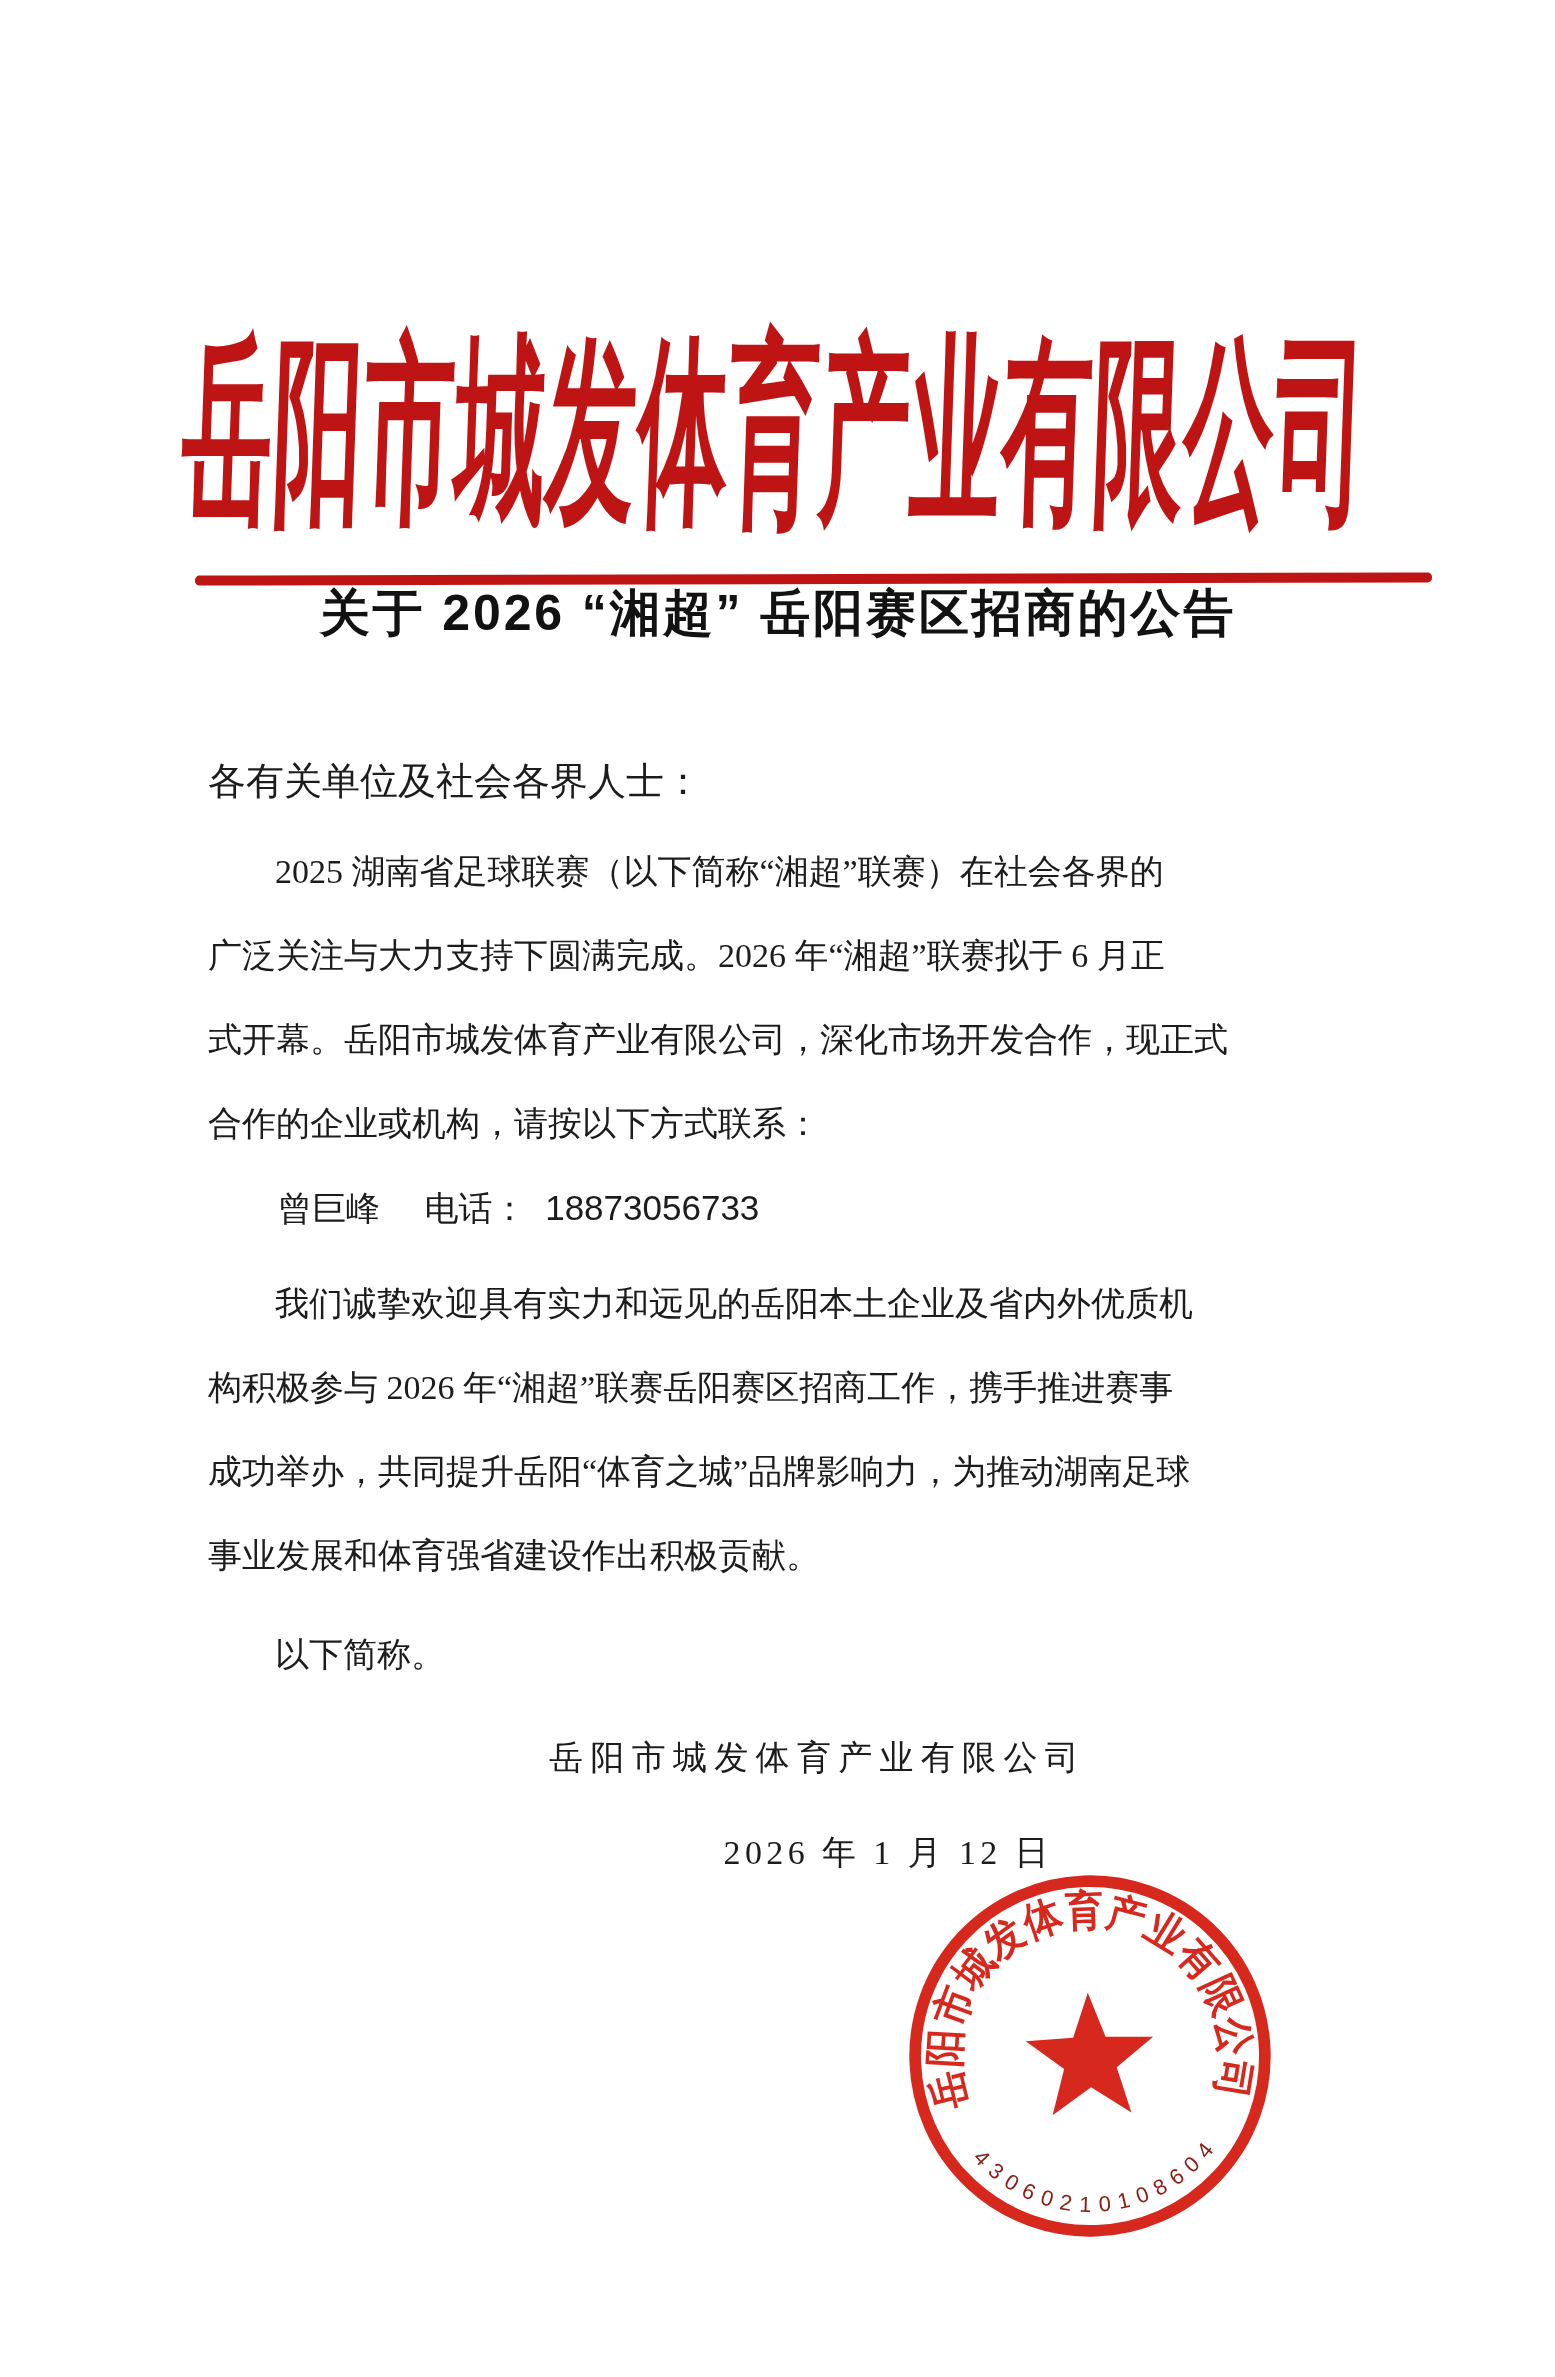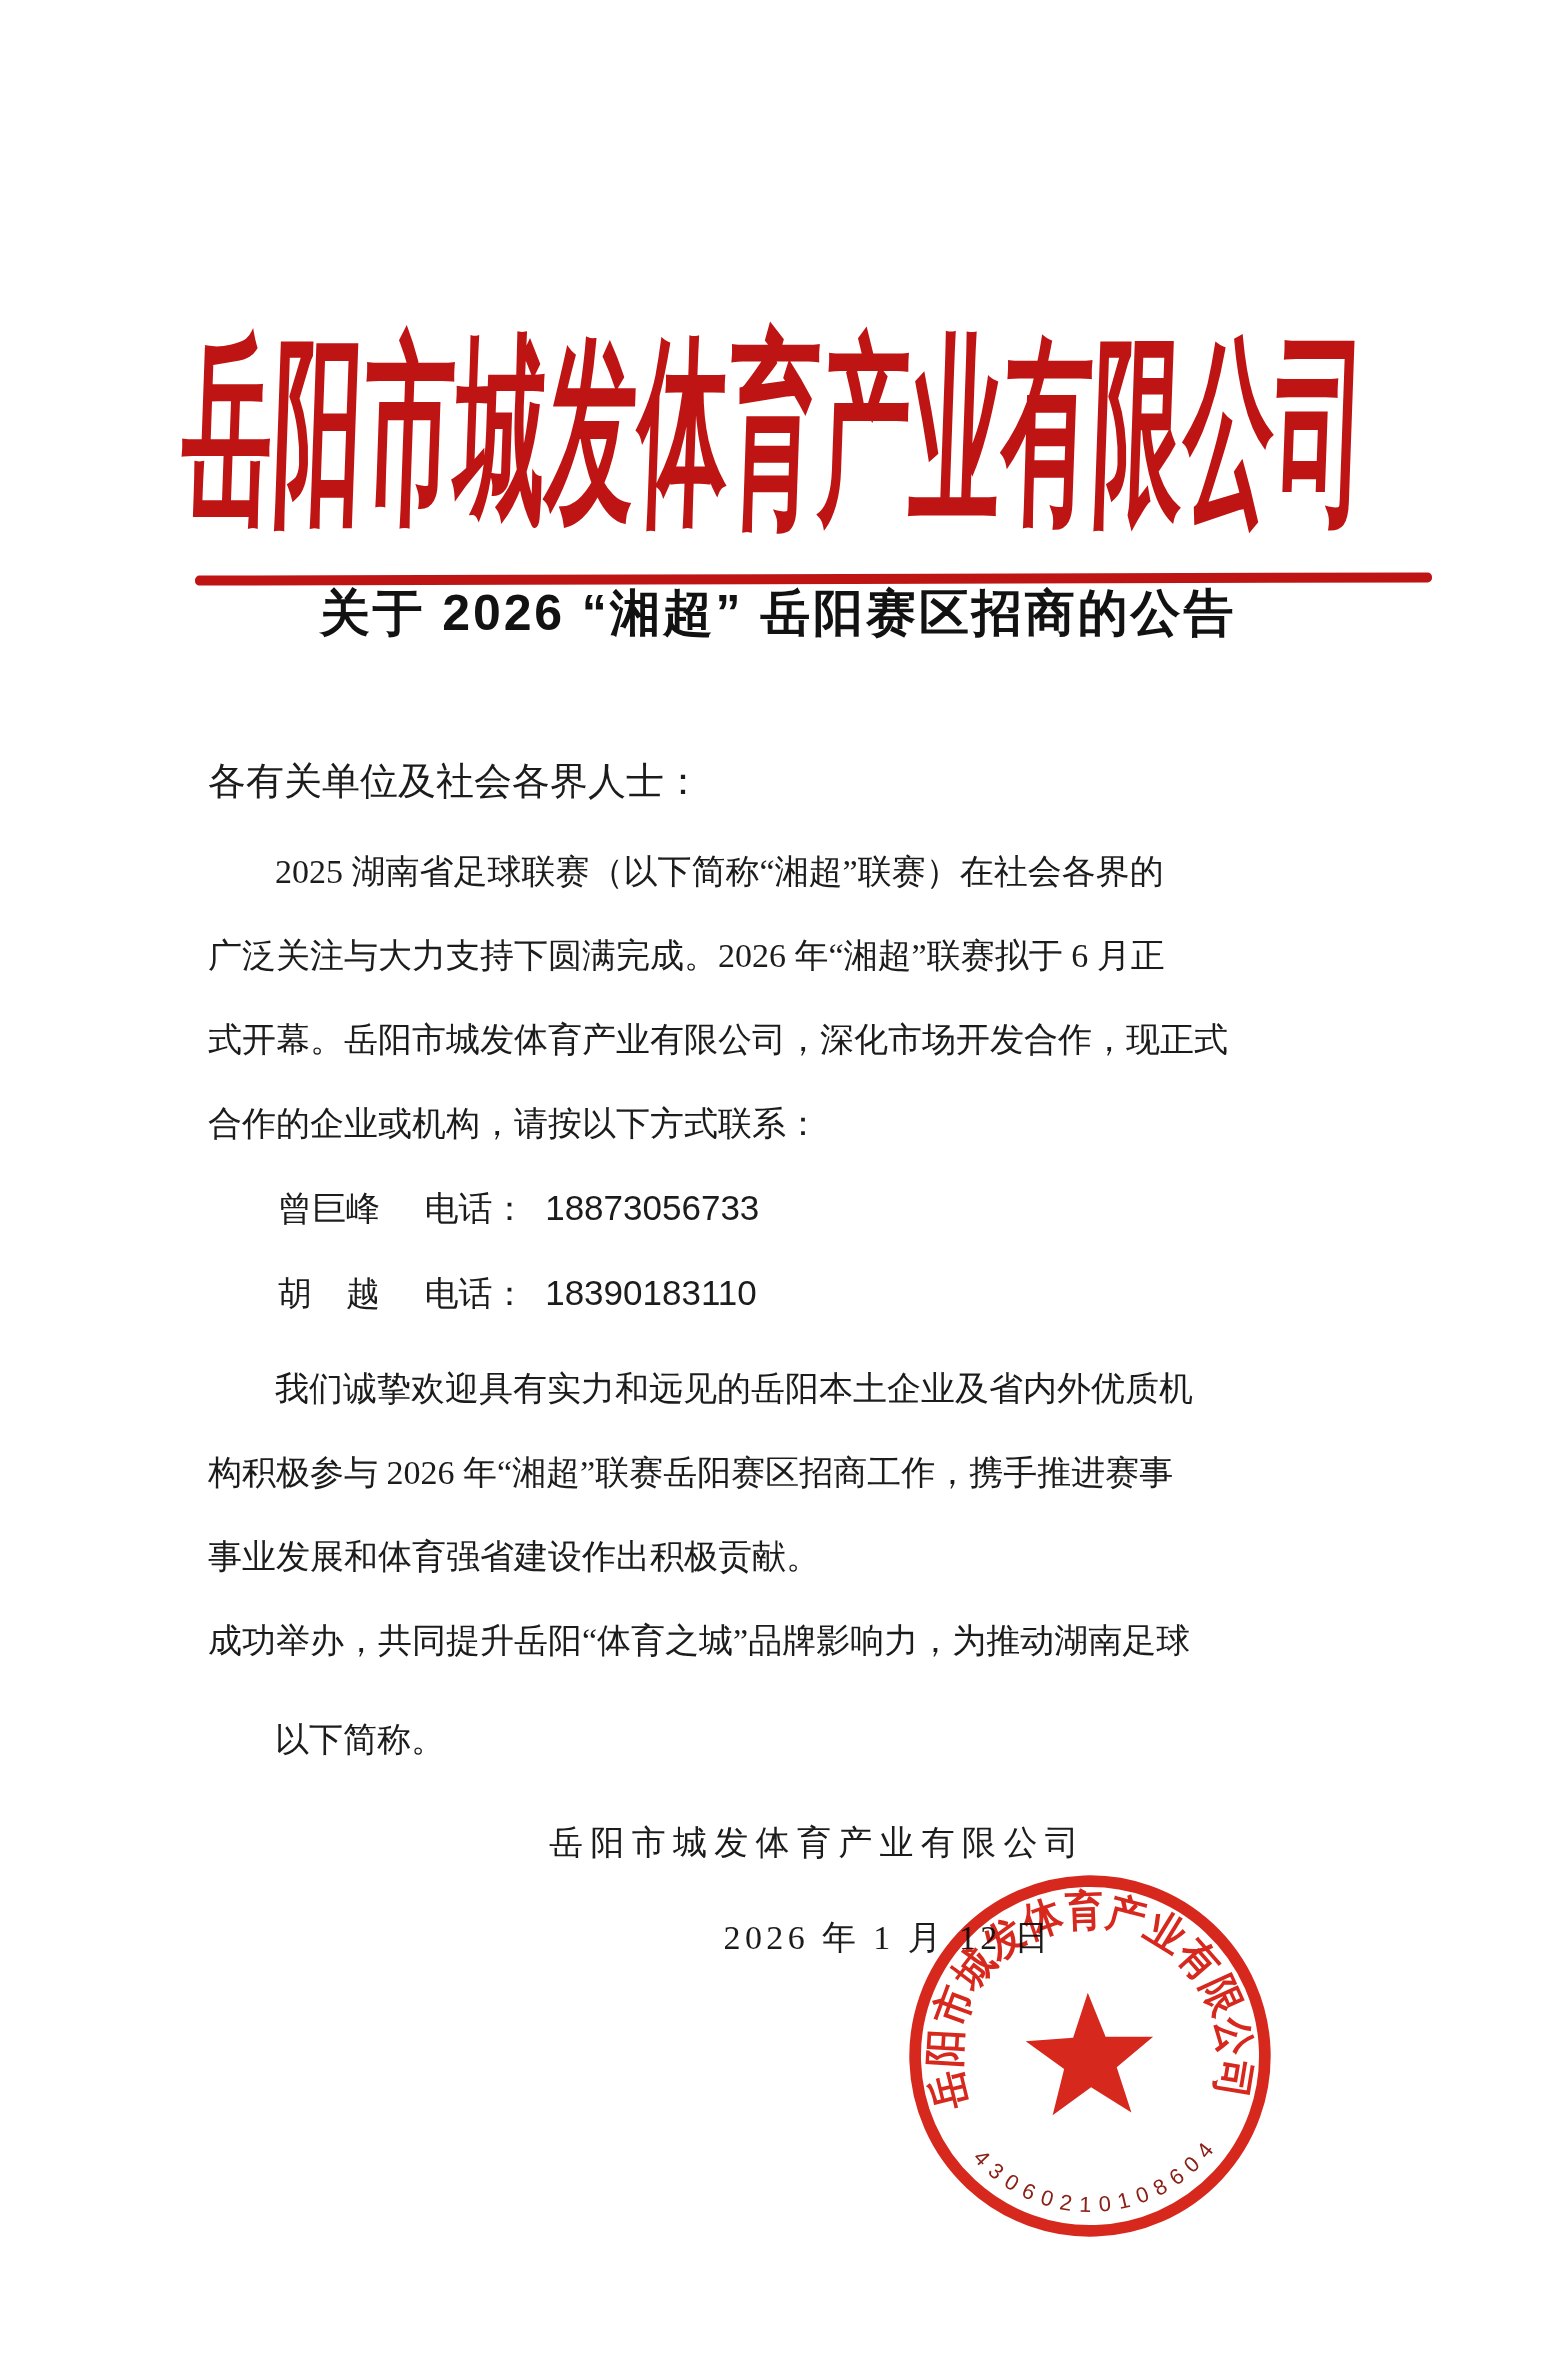--- a/index.html
+++ b/index.html
@@ -130,30 +130,25 @@
     <div class="line indent">2025 湖南省足球联赛（以下简称“湘超”联赛）在社会各界的</div>
     <div class="line">广泛关注与大力支持下圆满完成。2026 年“湘超”联赛拟于 6 月正</div>
     <div class="line">式开幕。岳阳市城发体育产业有限公司，深化市场开发合作，现正式</div>
     <div class="line">合作的企业或机构，请按以下方式联系：</div>
 
     <div class="line contact">
       <span class="c-name">曾巨峰</span>
       <span class="c-label">电话：</span>
       <span class="c-phone">18873056733</span>
     </div>
-    <div class="line contact">
-      <span class="c-name">胡　越</span>
-      <span class="c-label">电话：</span>
-      <span class="c-phone">18390183110</span>
-    </div>
 
     <div class="line indent para2-start">我们诚挚欢迎具有实力和远见的岳阳本土企业及省内外优质机</div>
     <div class="line">构积极参与 2026 年“湘超”联赛岳阳赛区招商工作，携手推进赛事</div>
+    <div class="line">成功举办，共同提升岳阳“体育之城”品牌影响力，为推动湖南足球</div>
     <div class="line">事业发展和体育强省建设作出积极贡献。</div>
-    <div class="line">成功举办，共同提升岳阳“体育之城”品牌影响力，为推动湖南足球</div>
 
     <div class="line indent closing">以下简称。</div>
 
     <div class="line signature">岳阳市城发体育产业有限公司</div>
     <div class="line dateline">2026 年 1 月 12 日</div>
   </div>
 
   <svg class="seal" viewBox="0 0 560 560" xmlns="http://www.w3.org/2000/svg">
     <circle cx="280" cy="280" r="240" fill="none" stroke-width="16" stroke="#d7281e"></circle>
 

